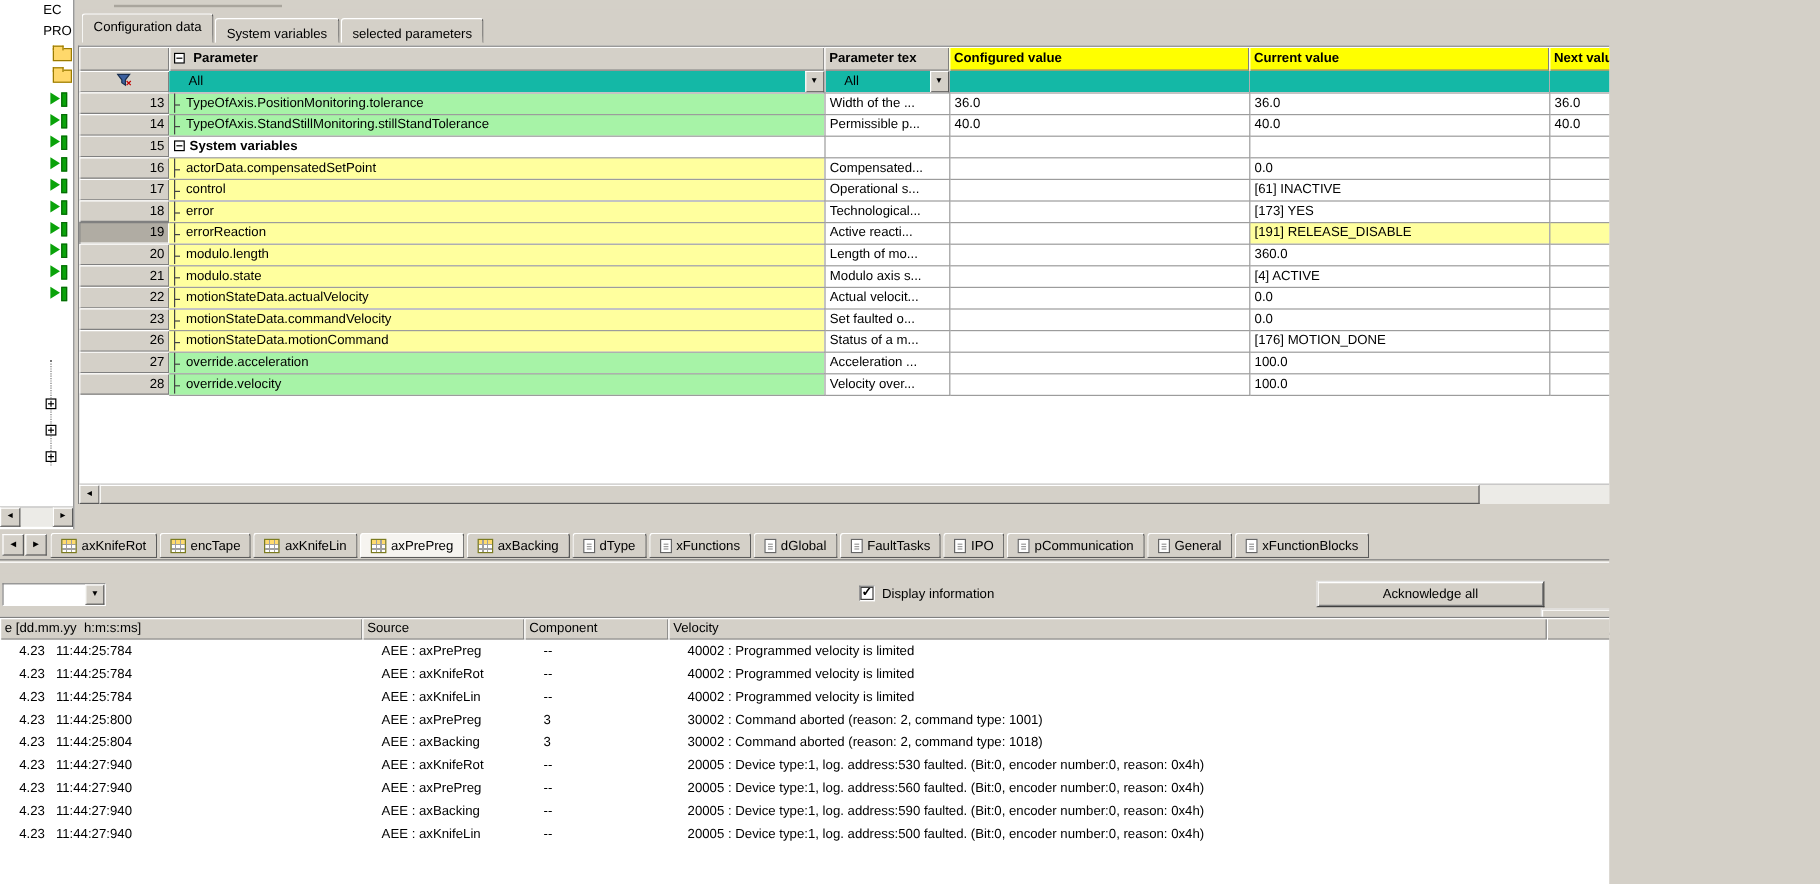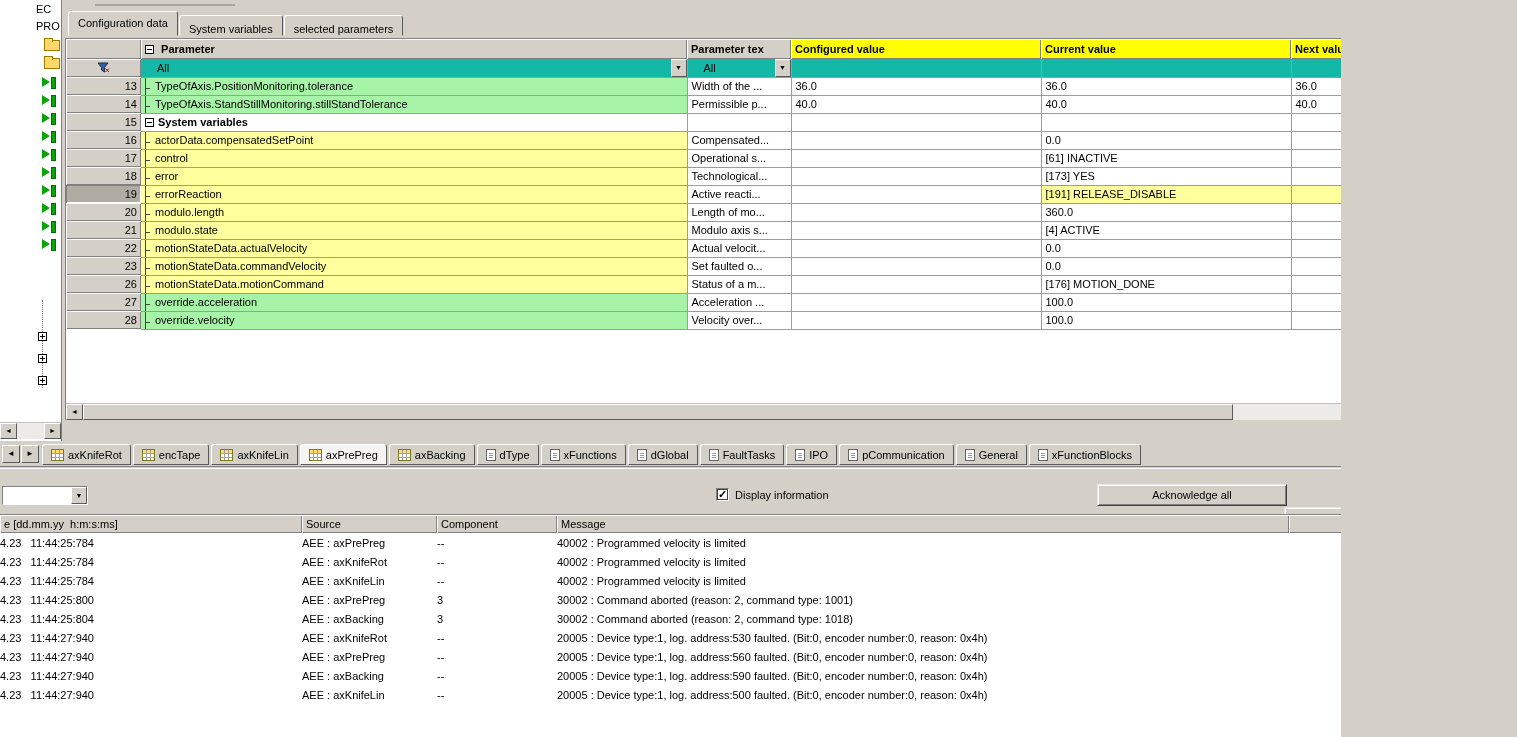--- a/index.html
+++ b/index.html
@@ -91,21 +91,21 @@
   .combo .combo-btn{ line-height:16px; }
   .chk-row{ position:absolute; left:716px; top:10px; display:flex; align-items:center; gap:6px; }
   .checkbox{ width:13px; height:13px; background:#fff; border:1px solid; border-color:var(--shadow) #fff #fff var(--shadow); outline:1px solid #404040; outline-offset:-2px; font-size:11px; line-height:11px; text-align:center; font-weight:bold; }
   .btn{ position:absolute; top:6px; height:22px; background:var(--chrome); border:1px solid; border-color:#e8e8e8 #404040 #404040 #e8e8e8; box-shadow:inset 1px 1px 0 #fff, inset -1px -1px 0 var(--shadow); font-family:"Liberation Sans", sans-serif; font-size:11px; }
   .btn.ack-all{ left:1097px; width:190px; }
   .btn.ack{ left:1284px; width:190px;margin-top:23px; }
   .msg-list{ position:absolute; left:0; top:36px; width:1517px; height:223px; background:#fff; border-top:1px solid var(--shadow); }
   table.msgs{ border-collapse:collapse; table-layout:fixed; width:1517px; }
   table.msgs th{ height:18px; background:var(--chrome); font-weight:normal; text-align:left; padding:0 4px; white-space:pre; overflow:hidden;
     box-shadow:inset 1px 1px 0 #fff, inset -1px -1px 0 var(--shadow); }
-  table.msgs td{ height:19px; padding:0 0; white-space:pre; overflow:hidden; }
+  table.msgs td{ height:19px; padding:0 16px; white-space:pre; overflow:hidden; }
   .col-time{width:302px;} .col-src{width:135px;} .col-comp{width:120px;} .col-msg{width:732px;} .col-rest{width:228px;}
 </style>
 </head>
 <body>
 
 <div class="screen">
 
   <div class="toolbar-remnant"></div>
 
   <div class="tree-strip">
@@ -387,21 +387,21 @@
             <col class="col-src">
             <col class="col-comp">
             <col class="col-msg">
             <col class="col-rest">
         </colgroup>
         <thead>
           <tr>
             <th>e [dd.mm.yy  h:m:s:ms]</th>
             <th>Source</th>
             <th>Component</th>
-            <th>Message</th>
+            <th>Velocity</th>
             <th></th>
           </tr>
         </thead>
         <tbody id="msg-body">
             <tr>
               <td>4.23   11:44:25:784</td>
               <td>AEE : axPrePreg</td>
               <td>--</td>
               <td>40002 : Programmed velocity is limited</td>
               <td></td>

